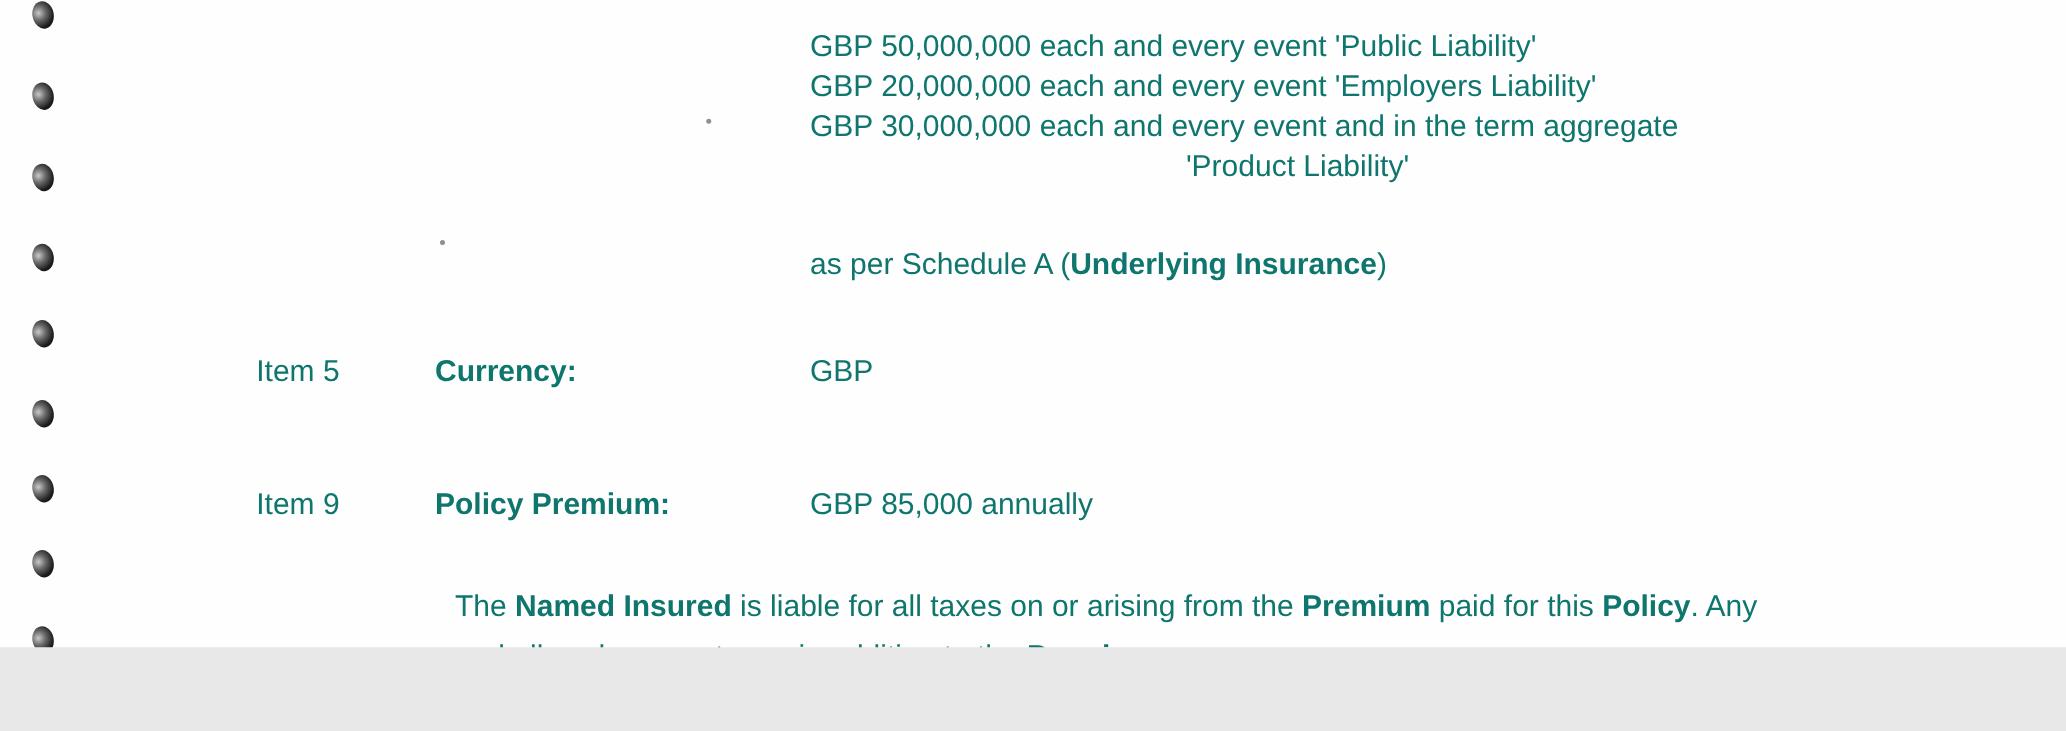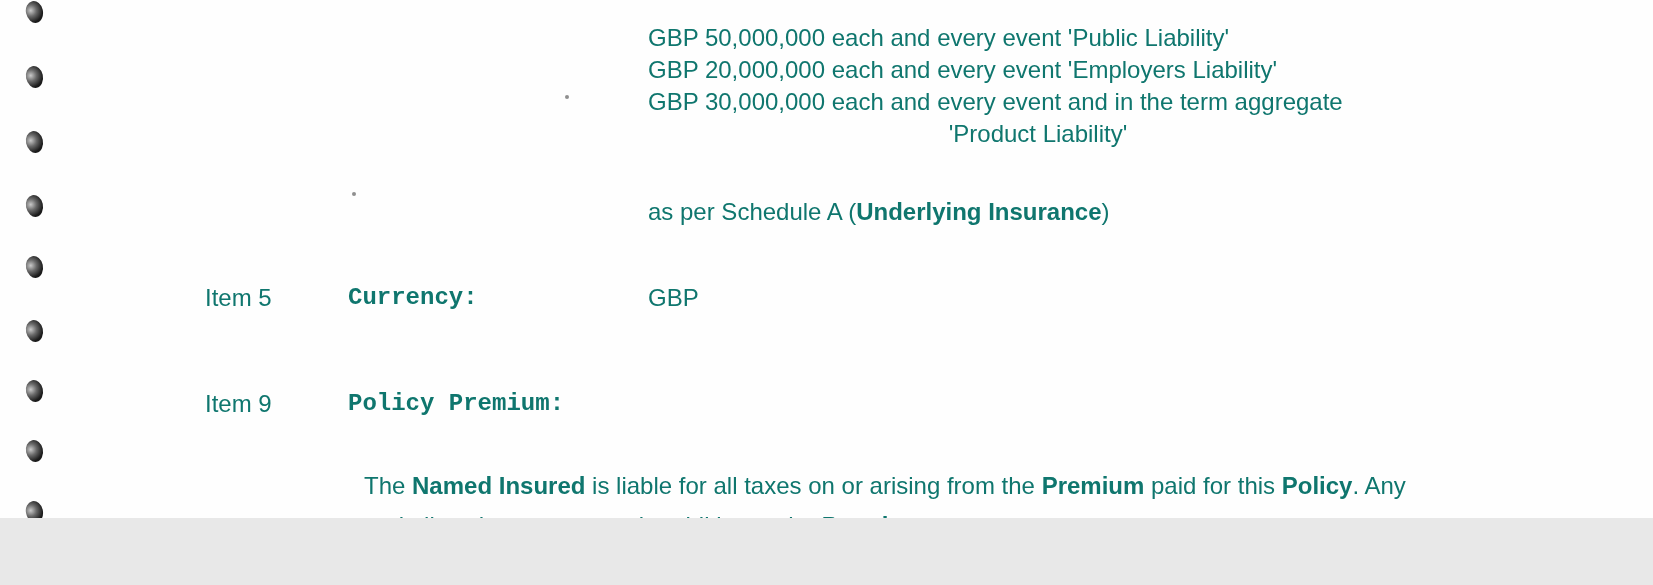--- a/index.html
+++ b/index.html
@@ -54,21 +54,21 @@
 
   
   .item-row {
     position: absolute;
     left: 0;
     width: 100%;
     height: 32px;
     line-height: 32px;
   }
   .item-row .item-no    { position: absolute; left: 205px; white-space: nowrap; }
-  .item-row .item-label { position: absolute; left: 348px; white-space: nowrap; font-weight: bold; font-family: Liberation Mono, monospace; }
+  .item-row .item-label { position: absolute; left: 348px; white-space: nowrap; font-weight: bold; }
   .item-row .item-value { position: absolute; left: 648px; white-space: nowrap; }
   .row-1 { top: 282px; }
   .row-2 { top: 388px; }
 
   .tax-note {
     position: absolute;
     left: 348px;
     top: 450px;
     width: 1070px;
     margin: 16px;
@@ -116,17 +116,18 @@
 
   <div class="item-row row-1">
     <span class="item-no">Item 5</span>
     <span class="item-label">Currency:</span>
     <span class="item-value">GBP</span>
   </div>
 
   <div class="item-row row-2">
     <span class="item-no">Item 9</span>
     <span class="item-label">Policy Premium:</span>
+    <span class="item-value">GBP 85,000 annually</span>
   </div>
 
   <p class="tax-note"><span>The </span><strong>Named Insured</strong><span> is liable for all taxes on or arising from the </span><strong>Premium</strong><span> paid for this </span><strong>Policy</strong><span>. Any and all such amounts are in addition to the </span><strong>Premium</strong><span>.</span></p>
 
 </div>
 
 </body></html>

